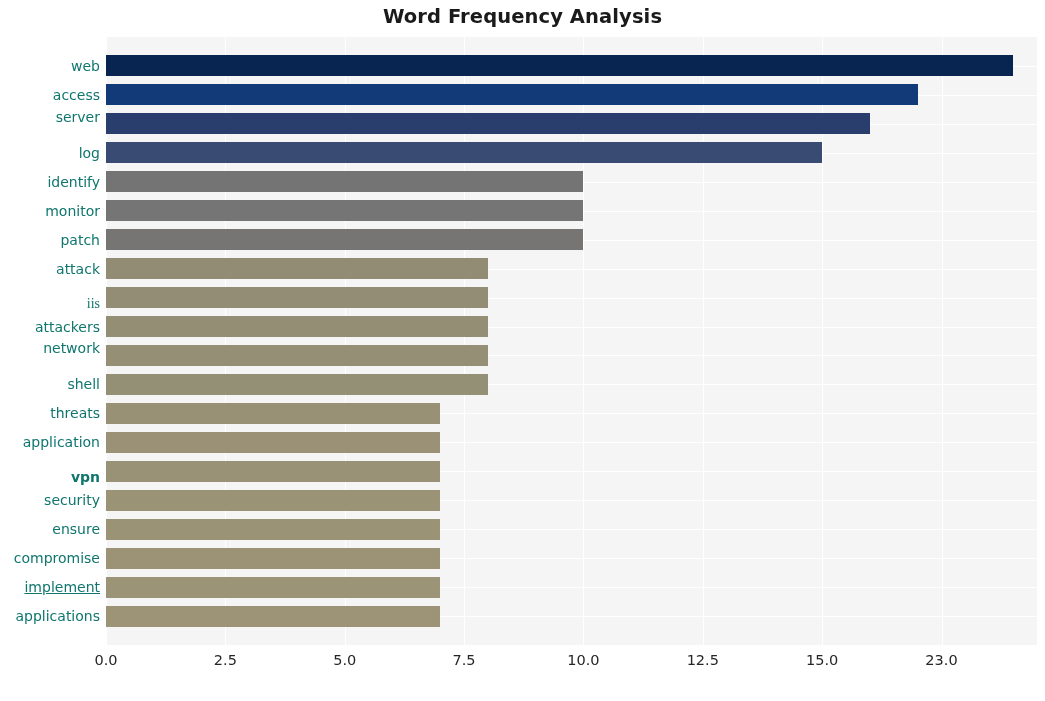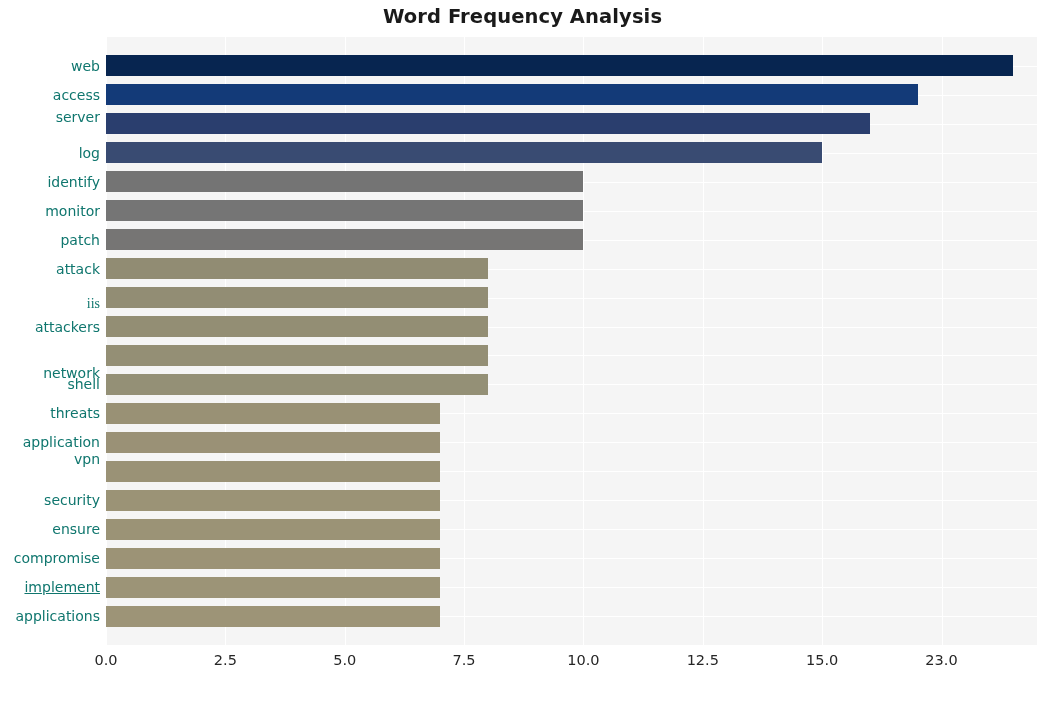--- a/index.html
+++ b/index.html
@@ -130,25 +130,25 @@
       <div class="ytick" style="top: 21.9524px;">web</div>
       <div class="ytick" style="top: 50.9048px;">access</div>
       <div class="ytick" style="top: 73px; text-align: right;">server</div>
       <div class="ytick" style="top: 108.81px;">log</div>
       <div class="ytick" style="top: 137.762px;">identify</div>
       <div class="ytick" style="top: 166.714px;">monitor</div>
       <div class="ytick" style="top: 195.667px;">patch</div>
       <div class="ytick" style="top: 224.619px;">attack</div>
       <div class="ytick" style="top: 260px; font-family: Liberation Serif, serif;">iis</div>
       <div class="ytick" style="top: 282.524px;">attackers</div>
-      <div class="ytick" style="top: 329px;">network</div>
+      <div class="ytick" style="top: 304px;">network</div>
       <div class="ytick" style="top: 340.429px;">shell</div>
       <div class="ytick" style="top: 369.381px;">threats</div>
       <div class="ytick" style="top: 398.333px;">application</div>
-      <div class="ytick" style="top: 415px;">vpn</div>
+      <div class="ytick" style="top: 433px; font-weight: bold;">vpn</div>
       <div class="ytick" style="top: 456.238px;">security</div>
       <div class="ytick" style="top: 485.19px;">ensure</div>
       <div class="ytick" style="top: 514.143px;">compromise</div>
       <div class="ytick" style="top: 543.095px; text-decoration: underline;">implement</div>
       <div class="ytick" style="top: 572.048px;">applications</div>
     </div>
 
   <div id="plot-area">
       <div class="gridline-v" style="left: 0px;"></div>
       <div class="gridline-v" style="left: 119.359px;"></div>

